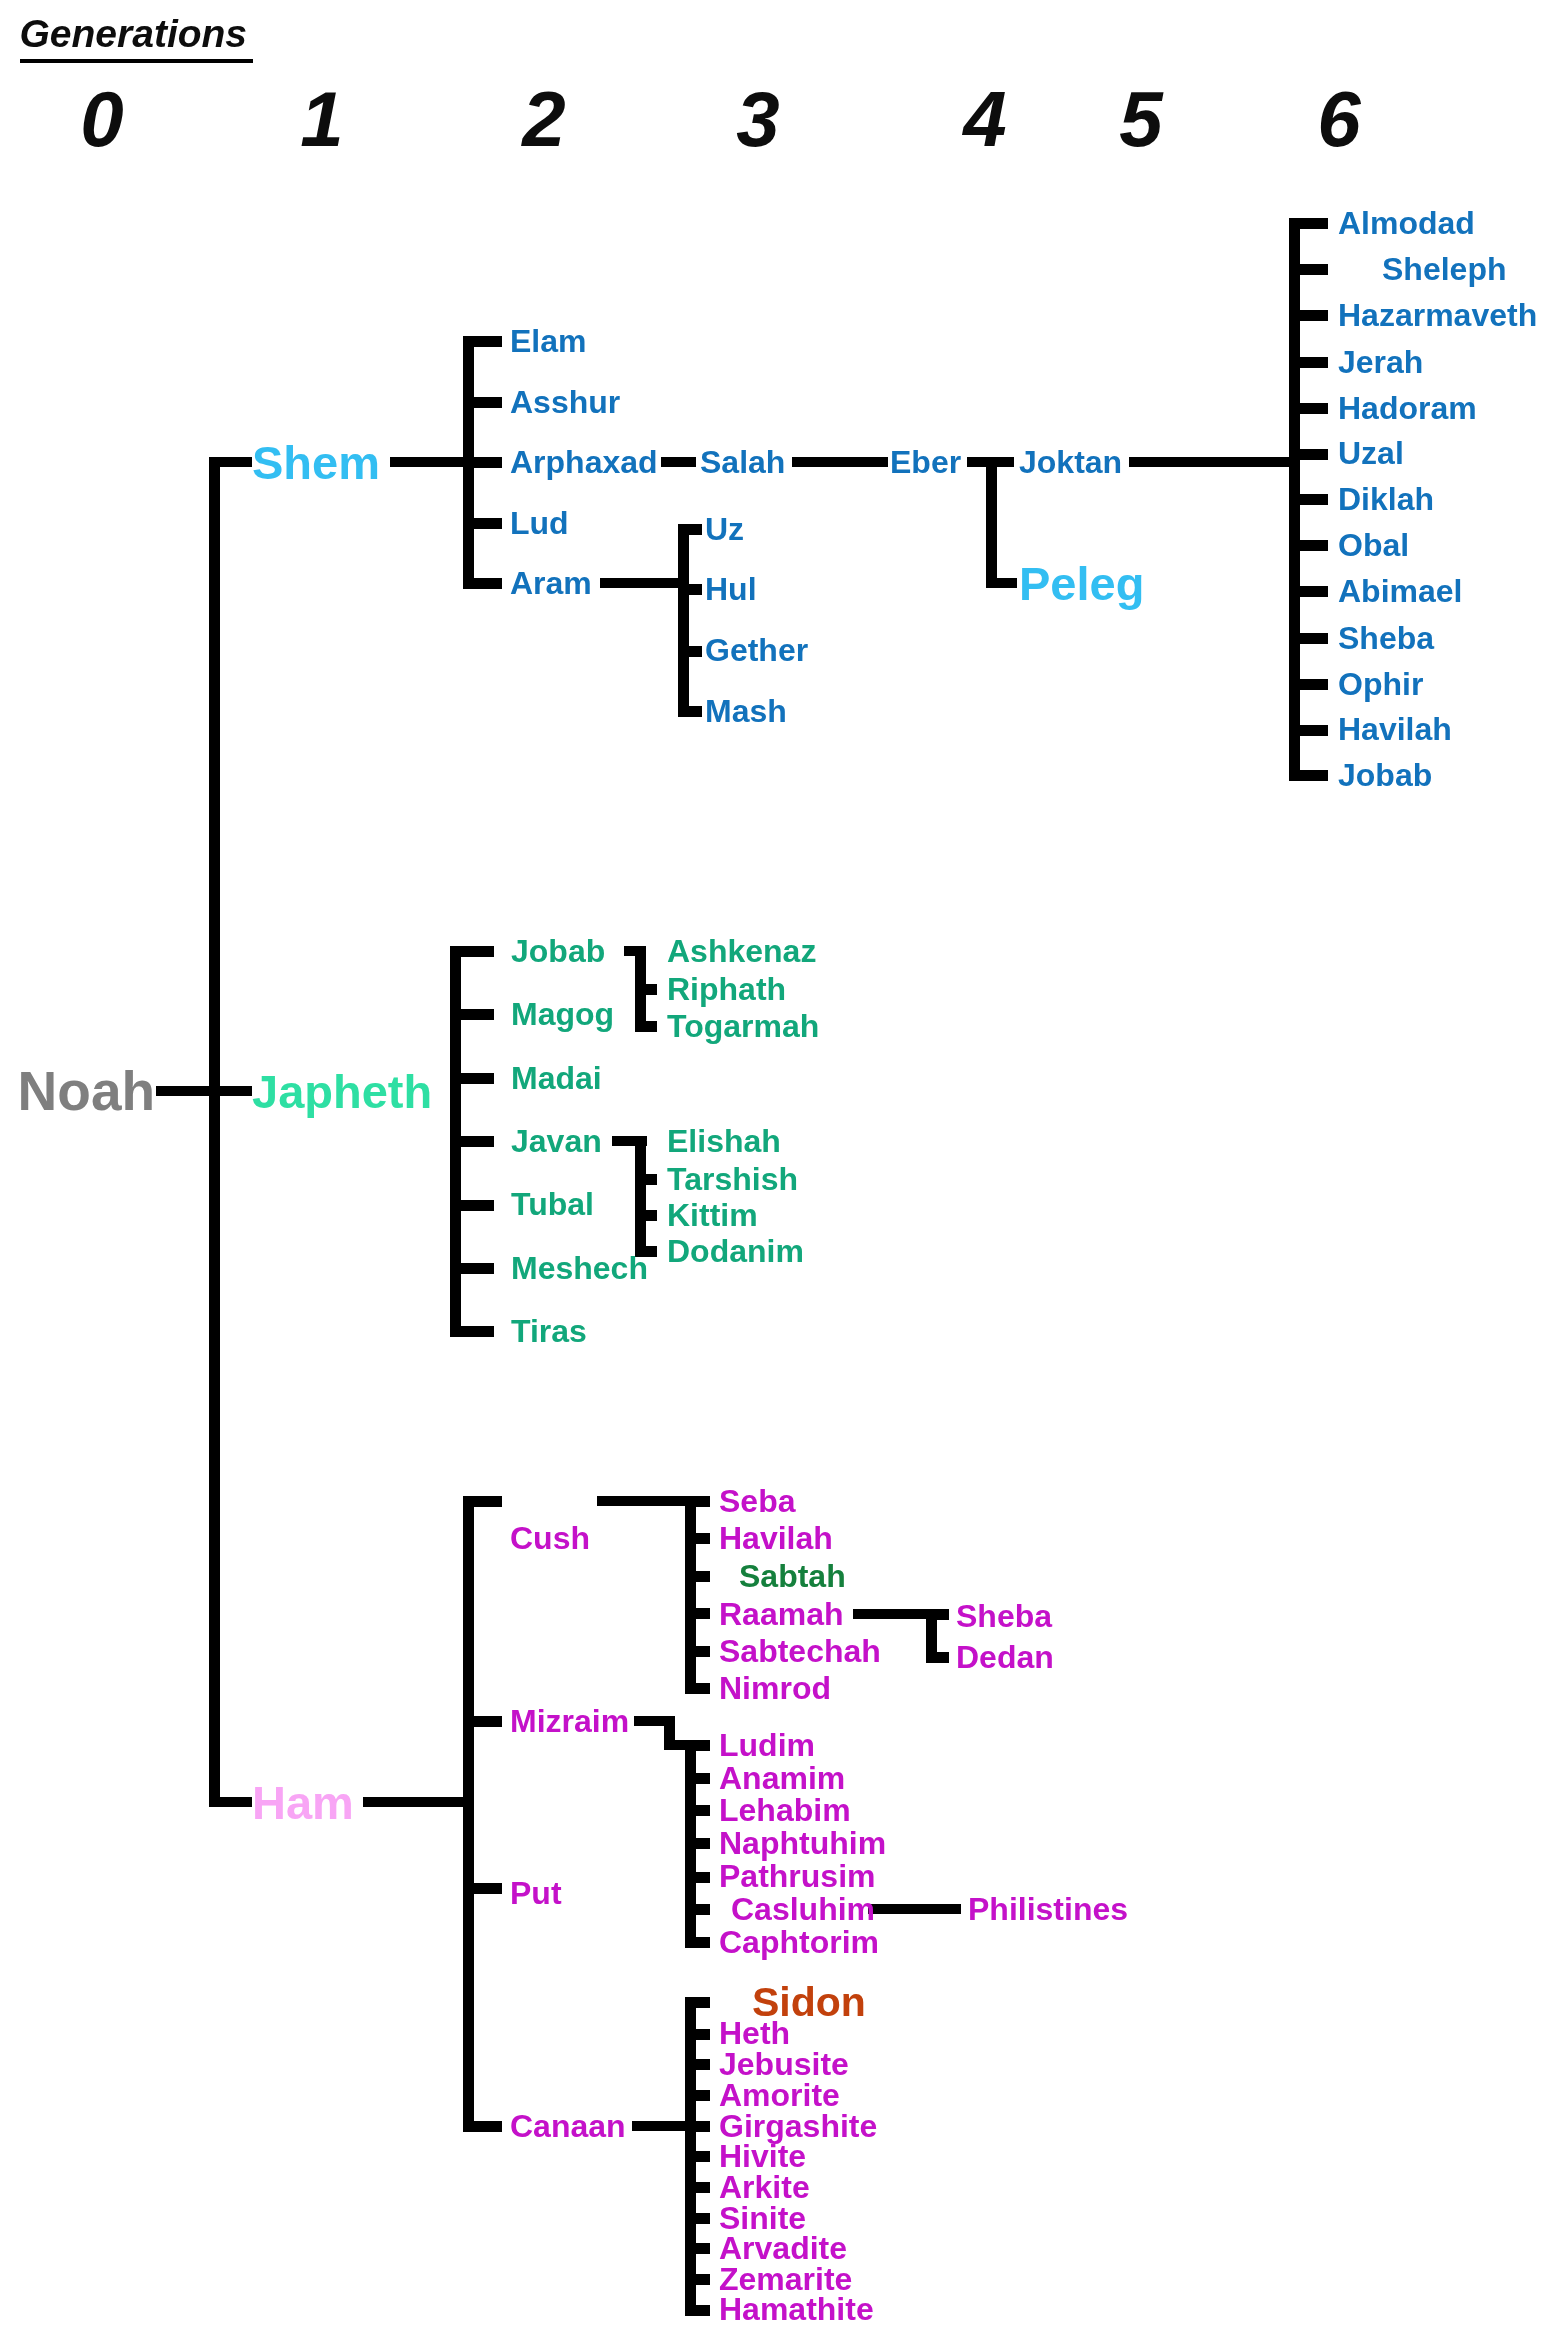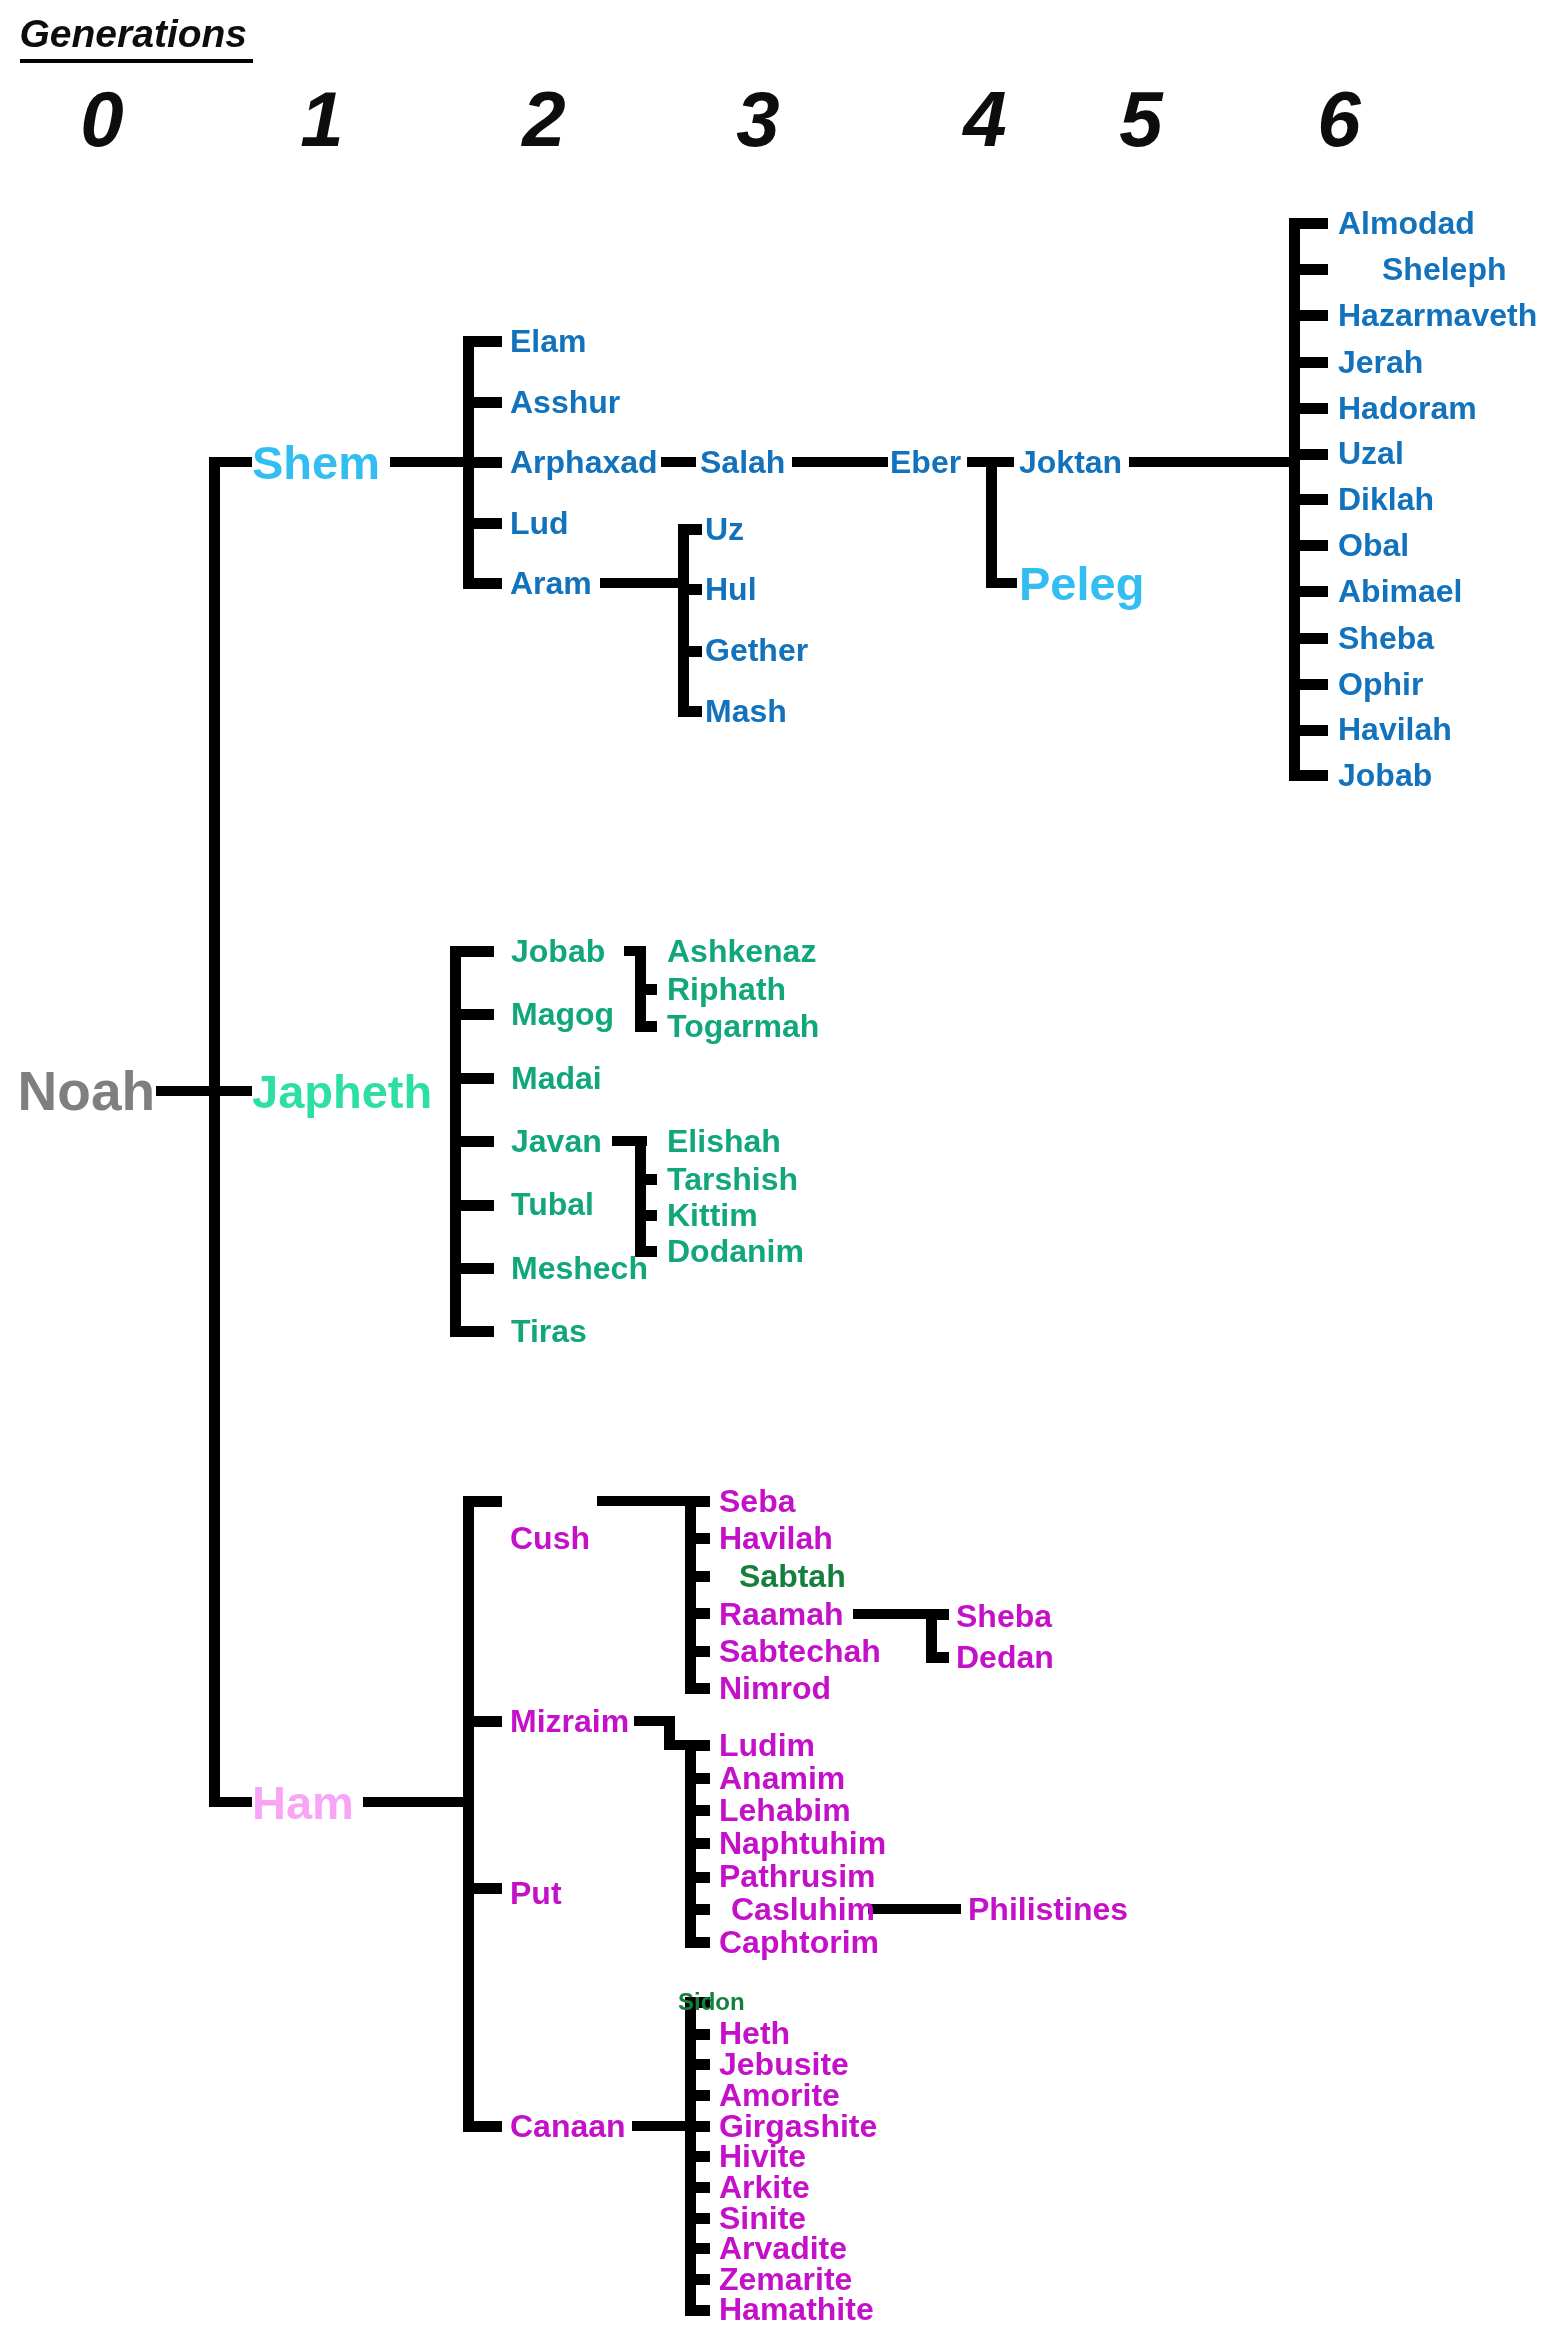--- a/index.html
+++ b/index.html
@@ -181,21 +181,21 @@
       <div class="node" style="left: 956px; top: 1616px; font-size: 32px; color: rgb(196, 17, 201);">Sheba</div>
       <div class="node" style="left: 956px; top: 1657px; font-size: 32px; color: rgb(196, 17, 201);">Dedan</div>
       <div class="node" style="left: 719px; top: 1745px; font-size: 32px; color: rgb(196, 17, 201);">Ludim</div>
       <div class="node" style="left: 719px; top: 1778px; font-size: 32px; color: rgb(196, 17, 201);">Anamim</div>
       <div class="node" style="left: 719px; top: 1810px; font-size: 32px; color: rgb(196, 17, 201);">Lehabim</div>
       <div class="node" style="left: 719px; top: 1843px; font-size: 32px; color: rgb(196, 17, 201);">Naphtuhim</div>
       <div class="node" style="left: 719px; top: 1876px; font-size: 32px; color: rgb(196, 17, 201);">Pathrusim</div>
       <div class="node" style="left: 719px; top: 1909px; font-size: 32px; color: rgb(196, 17, 201); margin-left: 12px;">Casluhim</div>
       <div class="node" style="left: 719px; top: 1942px; font-size: 32px; color: rgb(196, 17, 201);">Caphtorim</div>
       <div class="node" style="left: 968px; top: 1909px; font-size: 32px; color: rgb(196, 17, 201);">Philistines</div>
-      <div class="node" style="left: 678px; top: 2002px; font-size: 24px; color: #15803d;">Sidon</div>
+      <div class="node" style="left: 752px; top: 2002px; font-size: 41px; color: #c2410c;">Sidon</div>
       <div class="node" style="left: 719px; top: 2033px; font-size: 32px; color: rgb(196, 17, 201);">Heth</div>
       <div class="node" style="left: 719px; top: 2064px; font-size: 32px; color: rgb(196, 17, 201);">Jebusite</div>
       <div class="node" style="left: 719px; top: 2095px; font-size: 32px; color: rgb(196, 17, 201);">Amorite</div>
       <div class="node" style="left: 719px; top: 2126px; font-size: 32px; color: rgb(196, 17, 201);">Girgashite</div>
       <div class="node" style="left: 719px; top: 2156px; font-size: 32px; color: rgb(196, 17, 201);">Hivite</div>
       <div class="node" style="left: 719px; top: 2187px; font-size: 32px; color: rgb(196, 17, 201);">Arkite</div>
       <div class="node" style="left: 719px; top: 2218px; font-size: 32px; color: rgb(196, 17, 201);">Sinite</div>
       <div class="node" style="left: 719px; top: 2248px; font-size: 32px; color: rgb(196, 17, 201);">Arvadite</div>
       <div class="node" style="left: 719px; top: 2279px; font-size: 32px; color: rgb(196, 17, 201);">Zemarite</div>
       <div class="node" style="left: 719px; top: 2309px; font-size: 32px; color: rgb(196, 17, 201);">Hamathite</div>

